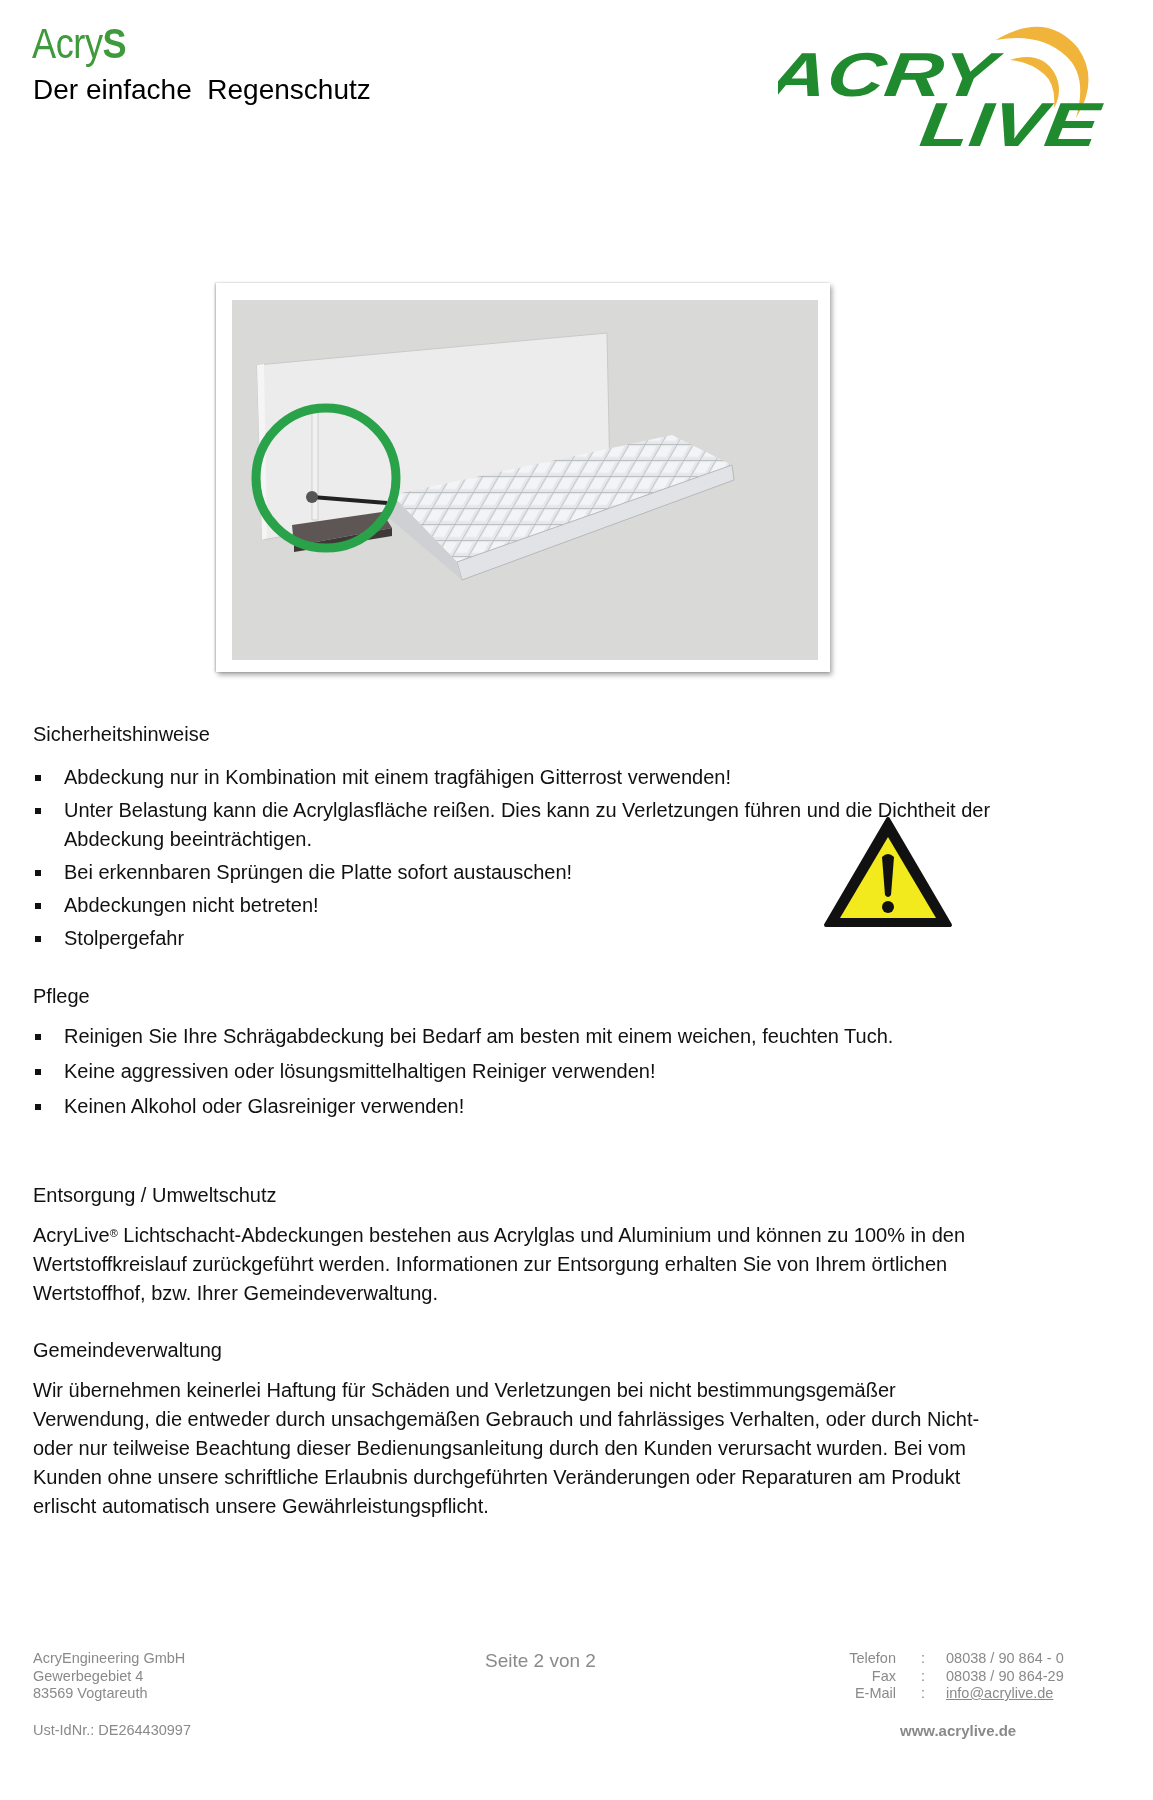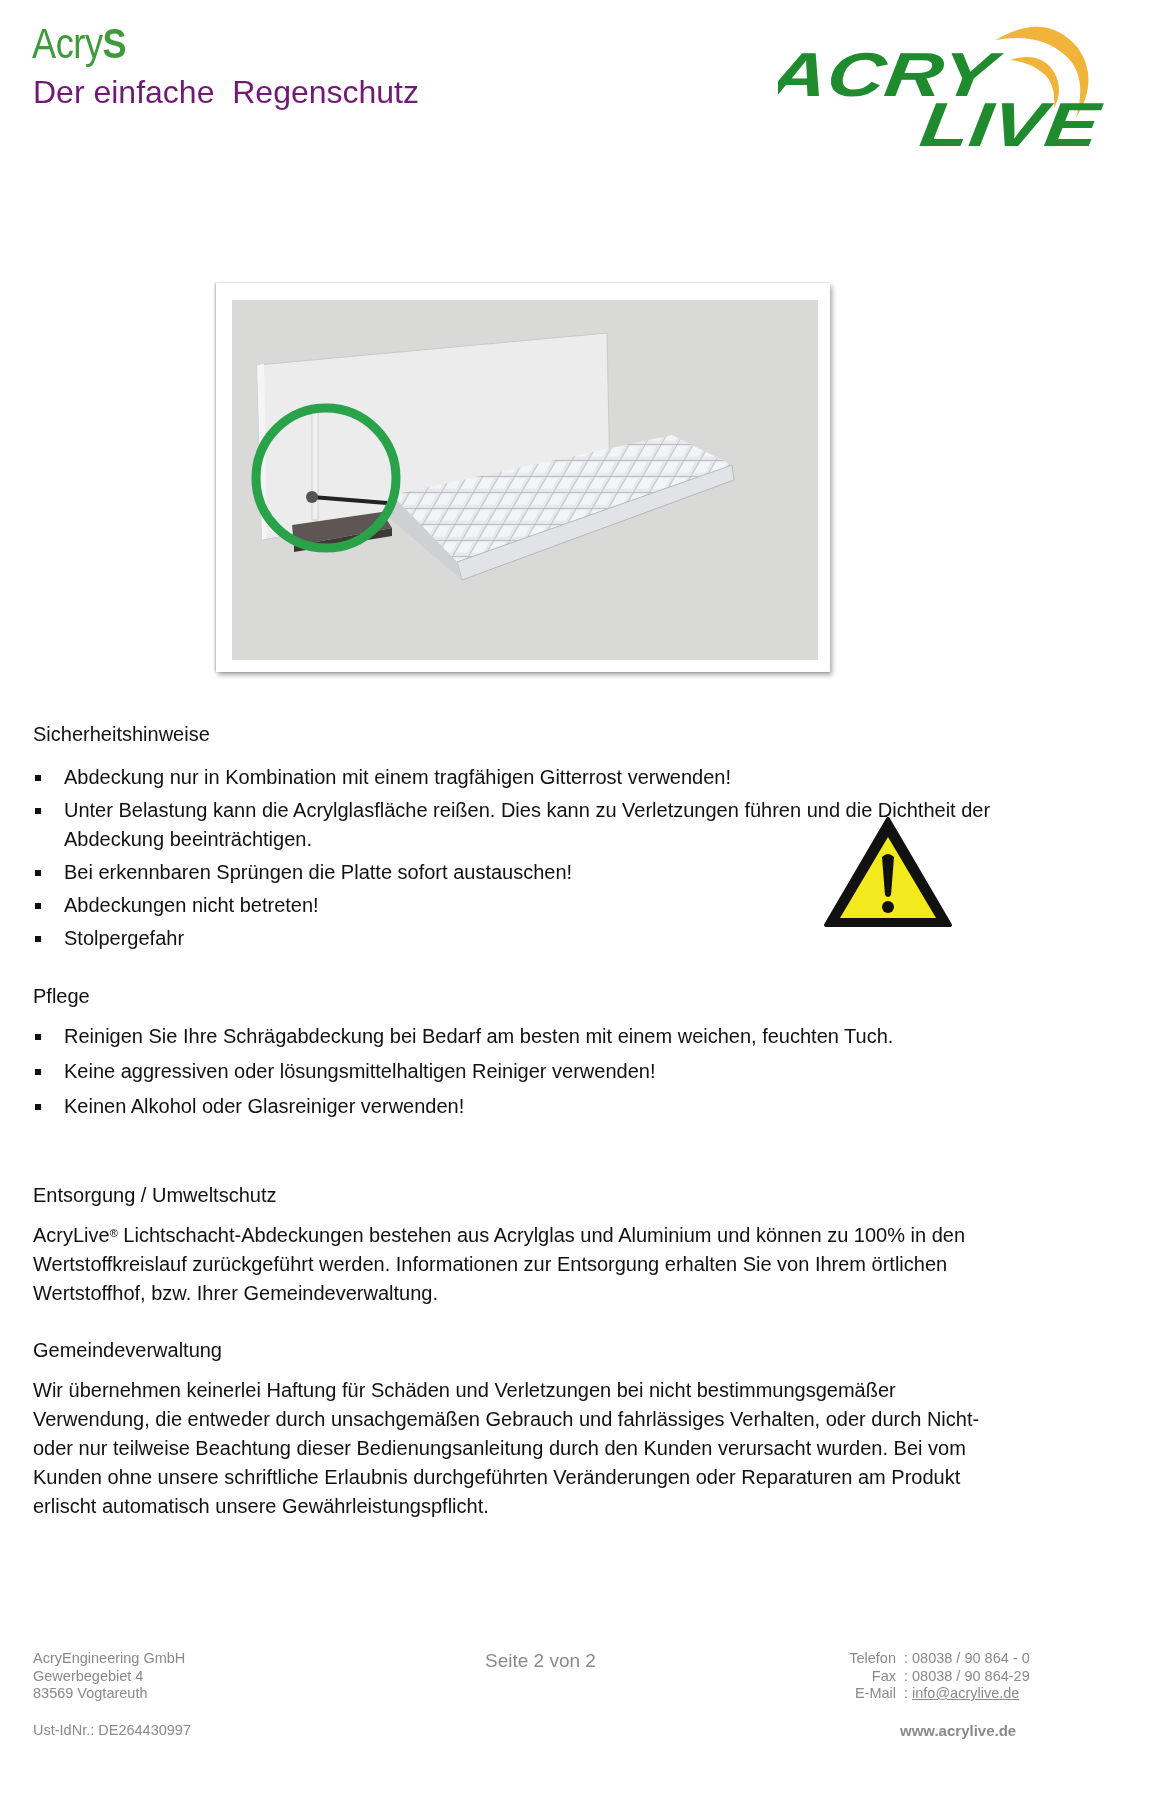--- a/index.html
+++ b/index.html
@@ -2,38 +2,38 @@
 <html><head>
 <meta charset="utf-8">
 <style>
   html, body { margin:0; padding:0; background:#ffffff; }
   body { width:1153px; height:1800px; position:relative; overflow:hidden;
          font-family:"Liberation Sans", sans-serif; color:#111; }
   .abs { position:absolute; }
   .brand { left:32px; top:20px; font-size:42px; color:#3f9a3c; letter-spacing:-0.5px;
            transform:scaleX(0.86); transform-origin:left top; }
   .brand b { font-weight:bold; }
-  .subtitle { left:33px; top:74px; font-size:32px; color:#701a75; white-space:pre; }
+  .subtitle { left:33px; top:74px; font-size:28px; color:#000000; white-space:pre; }
   .logo { left:778px; top:18px; width:345px; height:135px; }
   .photo-frame { left:216px; top:283px; width:614px; height:389px; background:#fff;
                  box-shadow: 2px 3px 5px rgba(0,0,0,0.35), -1px 0 2px rgba(0,0,0,0.25); }
   .photo { position:absolute; left:16px; top:17px; width:586px; height:360px; background:#d9d9d8; overflow:hidden; }
   h2 { margin:0; position:absolute; left:33px; font-size:20px; font-weight:normal; color:#111; }
   ul.bullets { list-style:none; margin:0; padding:0; position:absolute; left:33px; width:980px; }
   ul.bullets li { position:relative; padding-left:31px; font-size:20px; line-height:29px; }
   ul.bullets li .sq { position:absolute; left:2px; top:12px; width:6px; height:6px; background:#111; }
   .para { left:33px; width:990px; font-size:20px; line-height:29px; }
   .para sup { font-size:11px; vertical-align:top; position:relative; top:-2px; }
   .warn { left:823px; top:815px; width:130px; height:115px; }
   .footer { color:#8a8a8a; font-size:14.5px; line-height:17.5px; }
   .f-left { left:33px; top:1650px; }
   .f-ust { left:33px; top:1722px; }
   .f-center { left:485px; top:1650px; font-size:19px; color:#8a8a8a; }
   .f-right { left:836px; top:1650px; }
-  .f-right .row { display:flex; }
+  .f-right .row { display:flex;gap:17px; }
   .f-right .lbl { width:60px; text-align:right; padding-right:4px; }
   .f-right .sep { width:12px; text-align:center; }
   .f-right a { color:#8a8a8a; text-decoration:underline; }
   .f-web { left:900px; top:1722px; font-weight:bold; font-size:15px; color:#8a8a8a; }
 </style>
 </head>
 <body>
 
 <div class="abs brand"><span>Acry</span><b>S</b></div>
 <div class="abs subtitle">Der einfache  Regenschutz</div>

